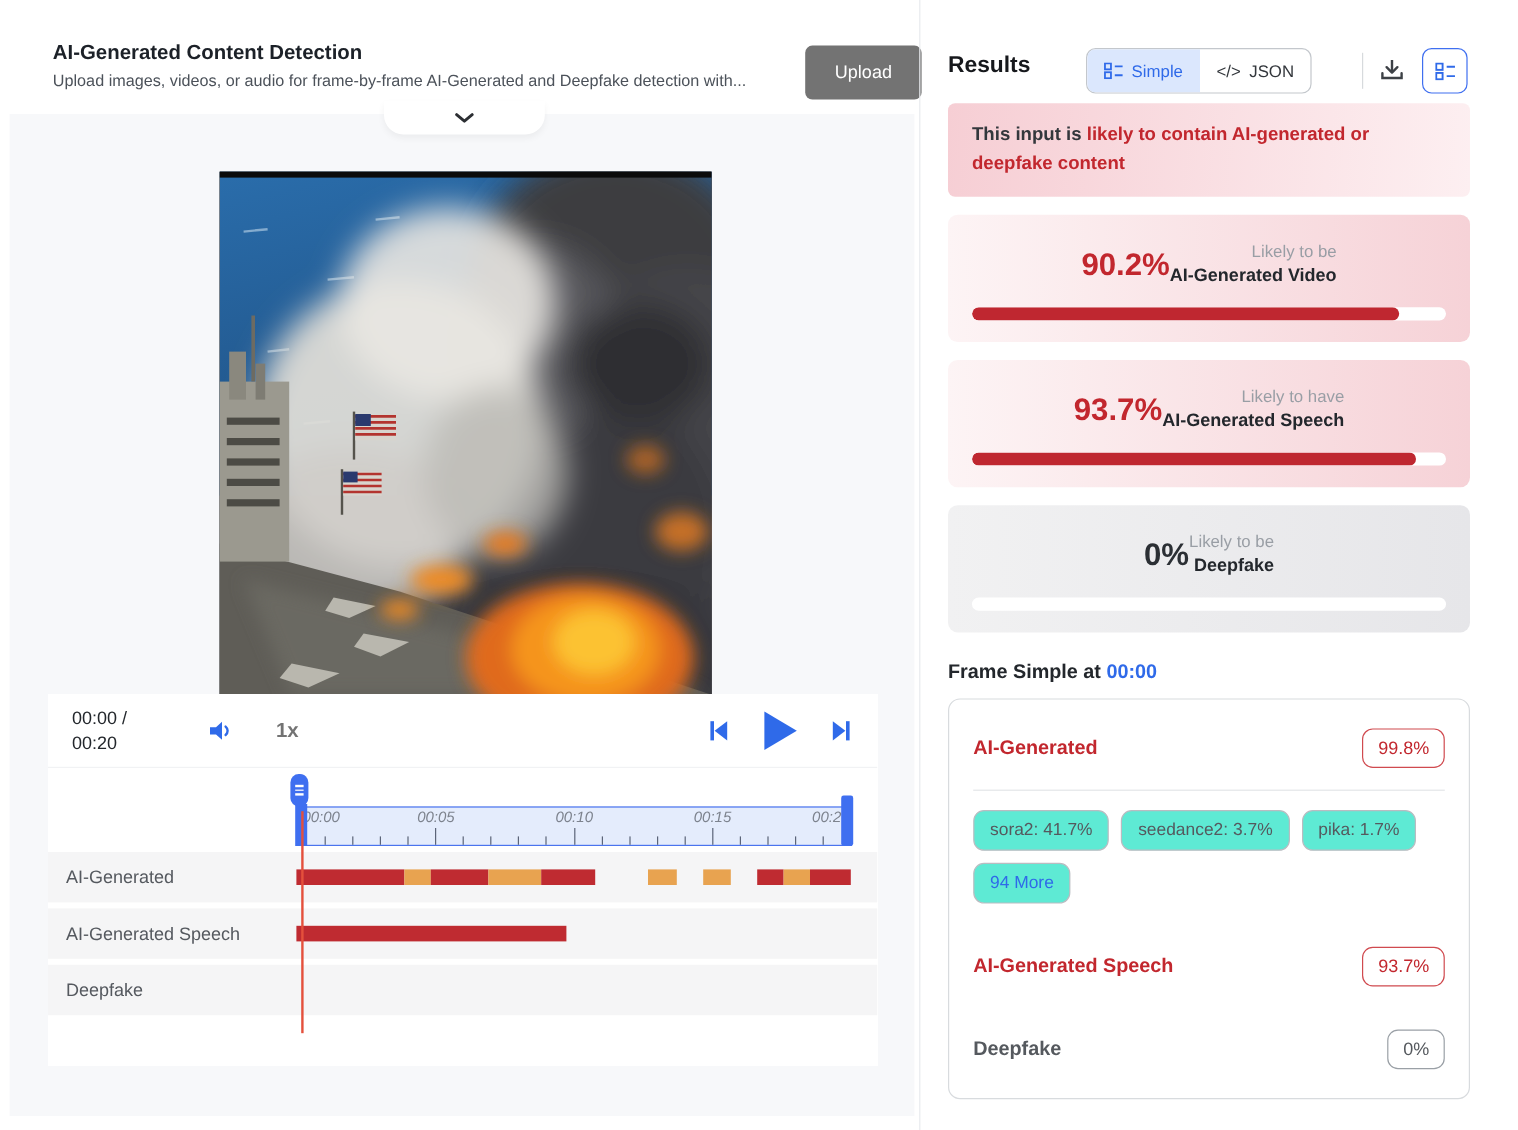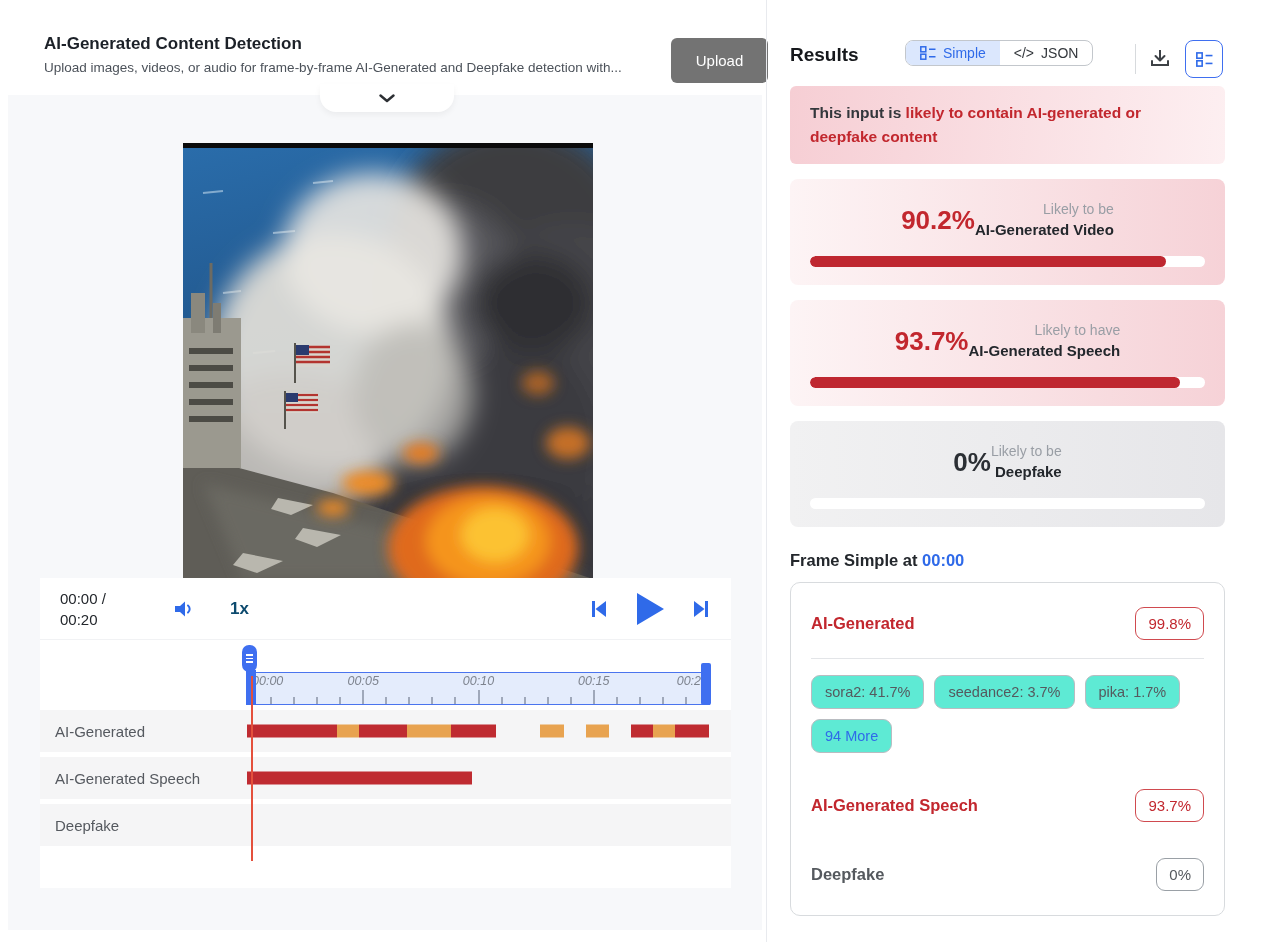--- a/index.html
+++ b/index.html
@@ -22,21 +22,21 @@
     border-radius:0 0 16px 16px; box-shadow:0 3px 6px rgba(0,0,0,.05); display:flex; align-items:center; justify-content:center; cursor:pointer; }
 
   .video { position:absolute; left:183px; top:143px; width:410px; height:436px; background:#000; }
   .video svg { display:block; width:100%; height:100%; }
 
   
   .player { position:absolute; left:40px; top:578px; width:691px; height:310px; background:#fff; }
   .controls { position:relative; height:62px; display:flex; align-items:center; padding:0 20px; border-bottom:1px solid #f1f2f4; }
   .time-display { font-size:15px; color:#23272c; line-height:1.4; min-width:62px; }
   .vol { margin-left:52px; display:flex; cursor:pointer; }
-  .speed { margin-left:34px; color:#0c4a6e; font-weight:700; font-size:17px; cursor:pointer; }
+  .speed { margin-left:34px; color:#737373; font-weight:700; font-size:17px; cursor:pointer; }
   .ctl-spacer { flex:1; }
   .ctl-ico { display:flex; align-items:center; cursor:pointer; }
   .ctl-ico + .ctl-ico { margin-left:26px; }
 
   .ruler { position:relative; height:70px; }
   .band { position:absolute; left:207px; top:32px; width:463px; height:33px; background:#e4ecfc; border:1px solid #4a74ee; }
   .tl-label { position:absolute; top:1px; font-size:12.5px; font-style:italic; color:#7d838e; white-space:nowrap; }
   .tl0 { left:4px; } .tl1 { left:25%; transform:translateX(-50%); } .tl2 { left:50%; transform:translateX(-50%); }
   .tl3 { left:75%; transform:translateX(-50%); } .tl4 { right:1px; }
   .ticks { position:absolute; left:0; bottom:0; width:100%; height:100%; }
@@ -53,21 +53,21 @@
   .track-label { margin-left:15px; font-size:15px; color:#55595f; }
   .track-segs { position:absolute; left:207px; width:463px; top:50%; height:13px; transform:translateY(-50%); }
   .seg { position:absolute; top:0; height:100%; }
   .seg.red { background:#bf2b31; } .seg.orange { background:#e8a350; }
   .playhead { position:absolute; left:211px; top:98px; width:2px; height:185px; background:#e4503c; z-index:4; }
 
   
   .rpanel { position:absolute; left:790px; top:0; width:435px; }
   .r-head { position:relative; height:86px; }
   .r-title { position:absolute; left:0; top:44px; font-size:19px; font-weight:700; color:#16181c; }
-  .toggle { position:absolute; left:115px; top:40px; height:26px; display:flex; align-items:center;
+  .toggle { position:absolute; left:115px; top:40px; height:38px; display:flex; align-items:center;
     border:1px solid #c3c7cc; border-radius:8px; overflow:hidden; background:#fff; }
   .tg-seg { height:100%; display:flex; align-items:center; gap:7px; padding:0 14px; font-size:14px; cursor:pointer; }
   .tg-simple { background:#dbe7fd; color:#2f6ae9; font-weight:400; }
   .tg-json { color:#33373c; }
   .v-div { position:absolute; left:345px; top:44px; width:1px; height:30px; background:#d7dadd; }
   .dl-ico { position:absolute; left:360px; top:48px; cursor:pointer; display:flex; }
   .panel-btn { position:absolute; left:395px; top:40px; width:38px; height:38px; border:1.5px solid #3f6ff0;
     border-radius:8px; background:#fff; display:flex; align-items:center; justify-content:center; cursor:pointer; }
 
   .alert { border-radius:6px; padding:15px 20px; background:linear-gradient(95deg,#f6ced4 0%,#fdeff1 100%);

